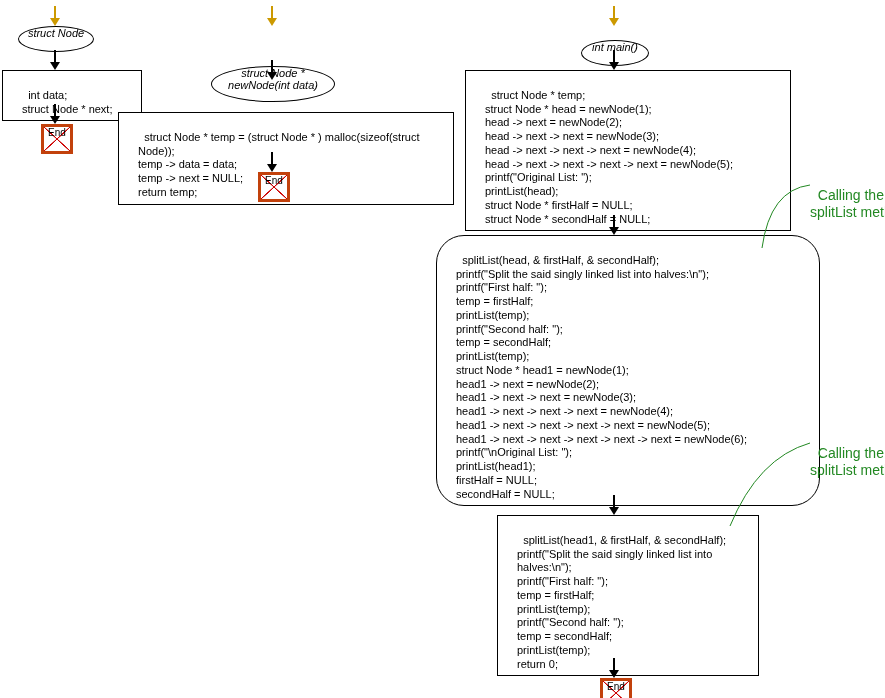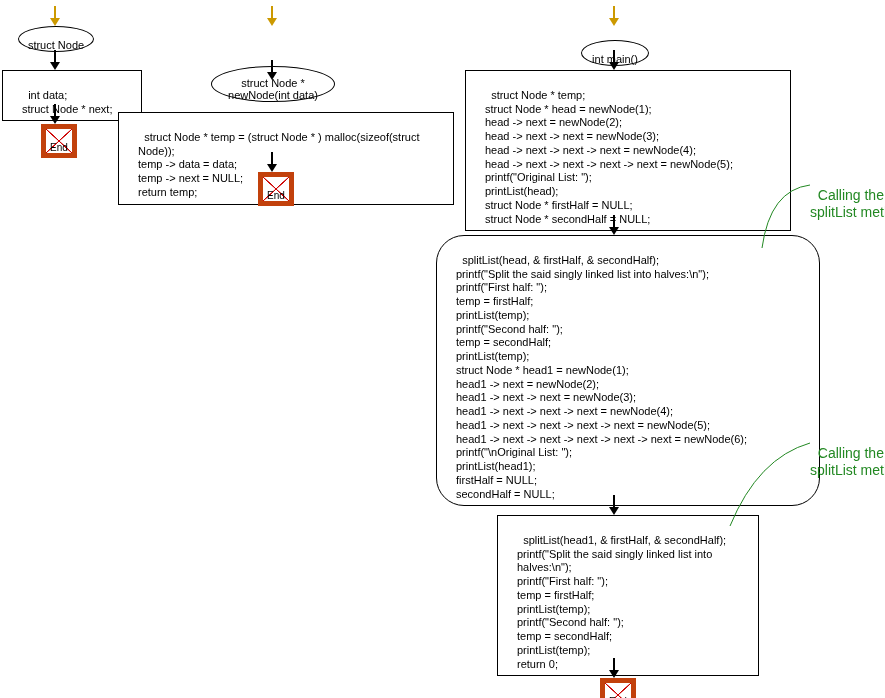--- a/index.html
+++ b/index.html
@@ -43,41 +43,42 @@
       border-left: 5px solid transparent;
       border-right: 5px solid transparent;
       border-top: 8px solid #cc9900;
     }
     .ellipse {
       position: absolute;
       background: #fff;
       border: 1px solid #000;
       border-radius: 50%;
       display: flex;
-      align-items: flex-end;
+      align-items: flex-start;
       justify-content: center;
       text-align: center;
       line-height: 1.1;
+      font-style: italic;
     }
     .box {
       position: absolute;
       background: #fff;
       border: 1px solid #000;
       padding: 4px 19px;
       line-height: 1.25;
       white-space: pre;
     }
     .end-box {
       position: absolute;
       width: 26px;
       height: 24px;
-      border: 5px solid #c2410c;
+      border: 3px solid #c2410c;
       background: #fff;
       display: flex;
-      align-items: flex-end;
+      align-items: flex-start;
       justify-content: center;
     }
     .end-box::before {
       content: '';
       position: absolute;
       top: 0;
       left: 0;
       width: 100%;
       height: 100%;
       background: linear-gradient(to bottom right, transparent 48%, #cc0000 49%, #cc0000 51%, transparent 52%),

